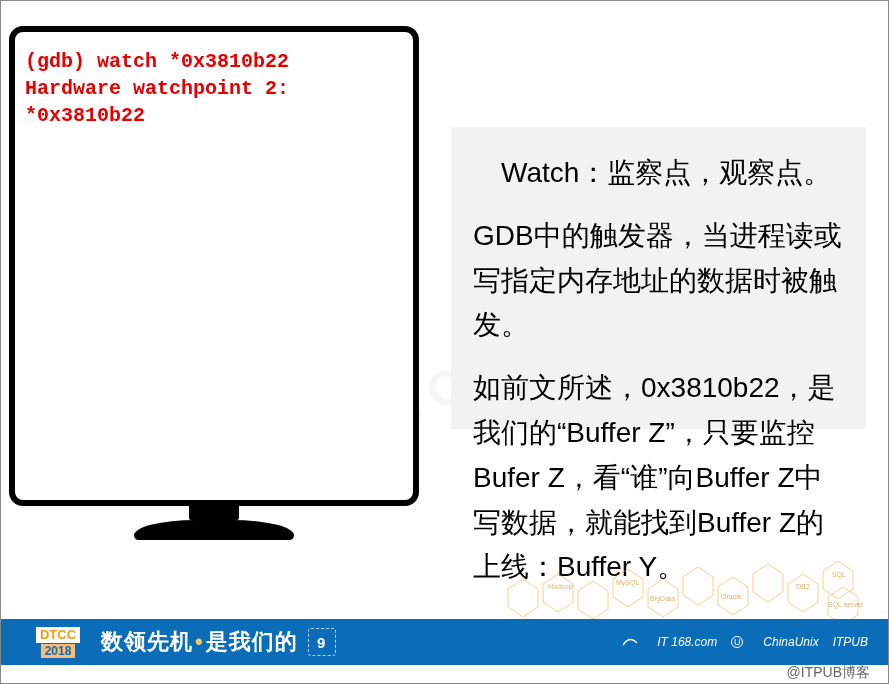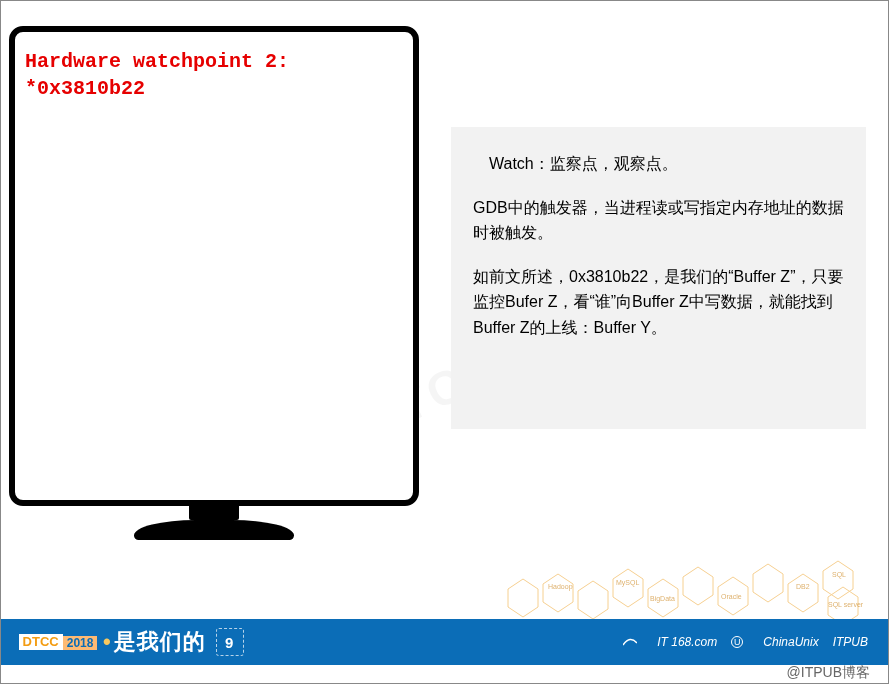--- a/index.html
+++ b/index.html
@@ -59,21 +59,21 @@
     border-radius: 80px 80px 6px 6px / 20px 20px 6px 6px;
   }
   .desc-box {
     position: absolute;
     left: 450px;
     top: 126px;
     width: 415px;
     height: 302px;
     background: #f2f2f2;
     padding: 24px 20px 20px 22px;
-    font-size: 16px;
+    font-size: 28px;
     line-height: 1.6;
     color: #000;
   }
   .desc-box p { margin-bottom: 18px; }
   .hex-bg {
     position: absolute;
     right: 0;
     bottom: 64px;
     width: 440px;
     height: 90px;
@@ -87,21 +87,21 @@
     height: 46px;
     background: #0b6db7;
     display: flex;
     align-items: center;
     color: #fff;
   }
   .dtcc-badge {
     margin-left: 28px;
     margin-right: 14px;
     display: flex;
-    flex-direction: row;
+    flex-direction: column;
     align-items: center;
     justify-content: center;
     width: 58px;
     height: 36px;
   }
   .dtcc-badge .t1 { font-size: 13px; font-weight: bold; background:#fff; color:#f39c12; padding:0 4px; line-height:16px;}
   .dtcc-badge .t2 { font-size: 12px; font-weight: bold; background:#fdba74; color:#0b6db7; padding:0 4px; line-height:14px; margin-top:1px;}
   .slogan {
     font-size: 22px;
     font-weight: bold;
@@ -140,20 +140,21 @@
     color: #666;
   }
 </style>
 </head>
 <body>
 
 <div class="watermark">DTCC2018</div>
 
 <div class="monitor">
   <div class="screen">
+    <div class="red">(gdb) watch *0x3810b22</div>
     <div class="red">Hardware watchpoint 2:</div>
     <div class="red">*0x3810b22</div>
   </div>
   <div class="stand-neck"></div>
   <div class="stand-base"></div>
 </div>
 
 <div class="desc-box">
   <p style="text-indent:1em;">Watch：监察点，观察点。</p>
   <p>GDB中的触发器，当进程读或写指定内存地址的数据时被触发。</p>
@@ -184,20 +185,21 @@
     <text x="380" y="78">SQL server</text>
   </g>
 </svg>
 
 <div class="footer">
   <div class="dtcc-badge">
     <div class="t1">DTCC</div>
     <div class="t2">2018</div>
   </div>
   <div class="slogan">
+    <span>数领先机</span>
     <span class="dot">•</span>
     <span>是我们的</span>
     <span class="nine-badge">9</span>
   </div>
   <div class="sponsors">
     <span>
       <svg width="14" height="10">
           <path d="M0 8 Q7 -2 14 6" stroke="#fff" fill="none" stroke-width="1.5"></path>
         </svg>
       <span>IT 168.com</span>

